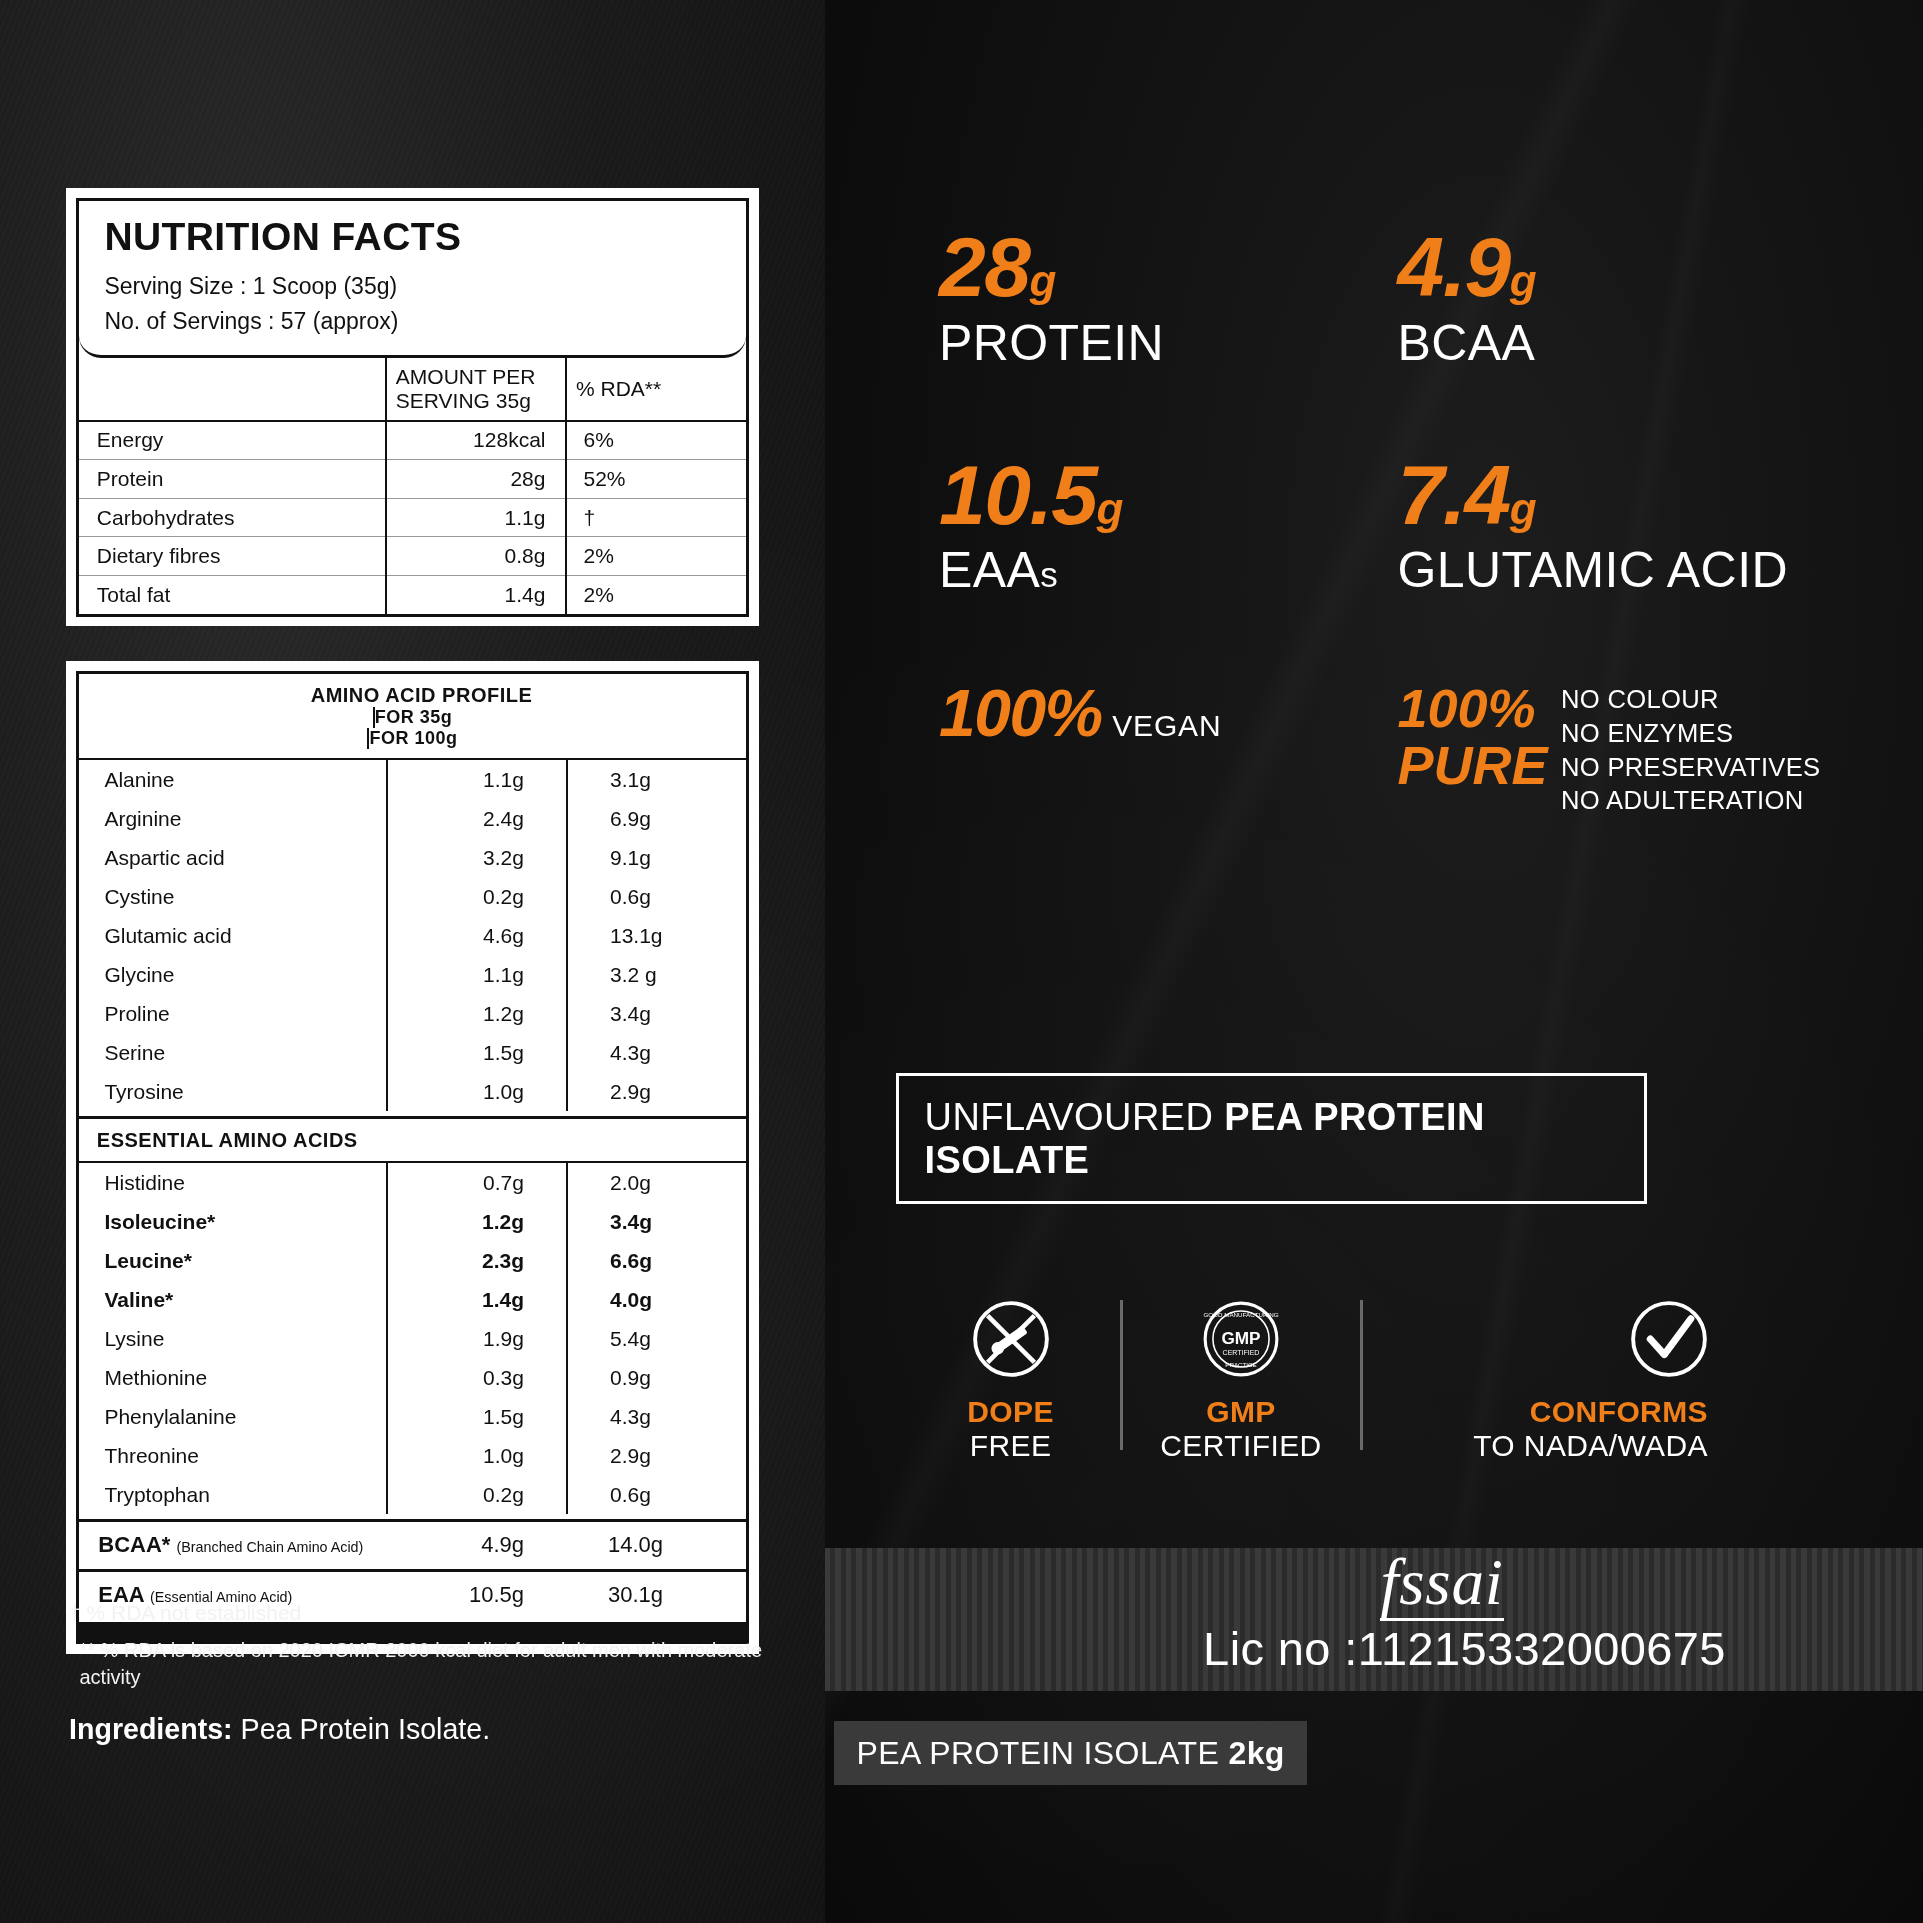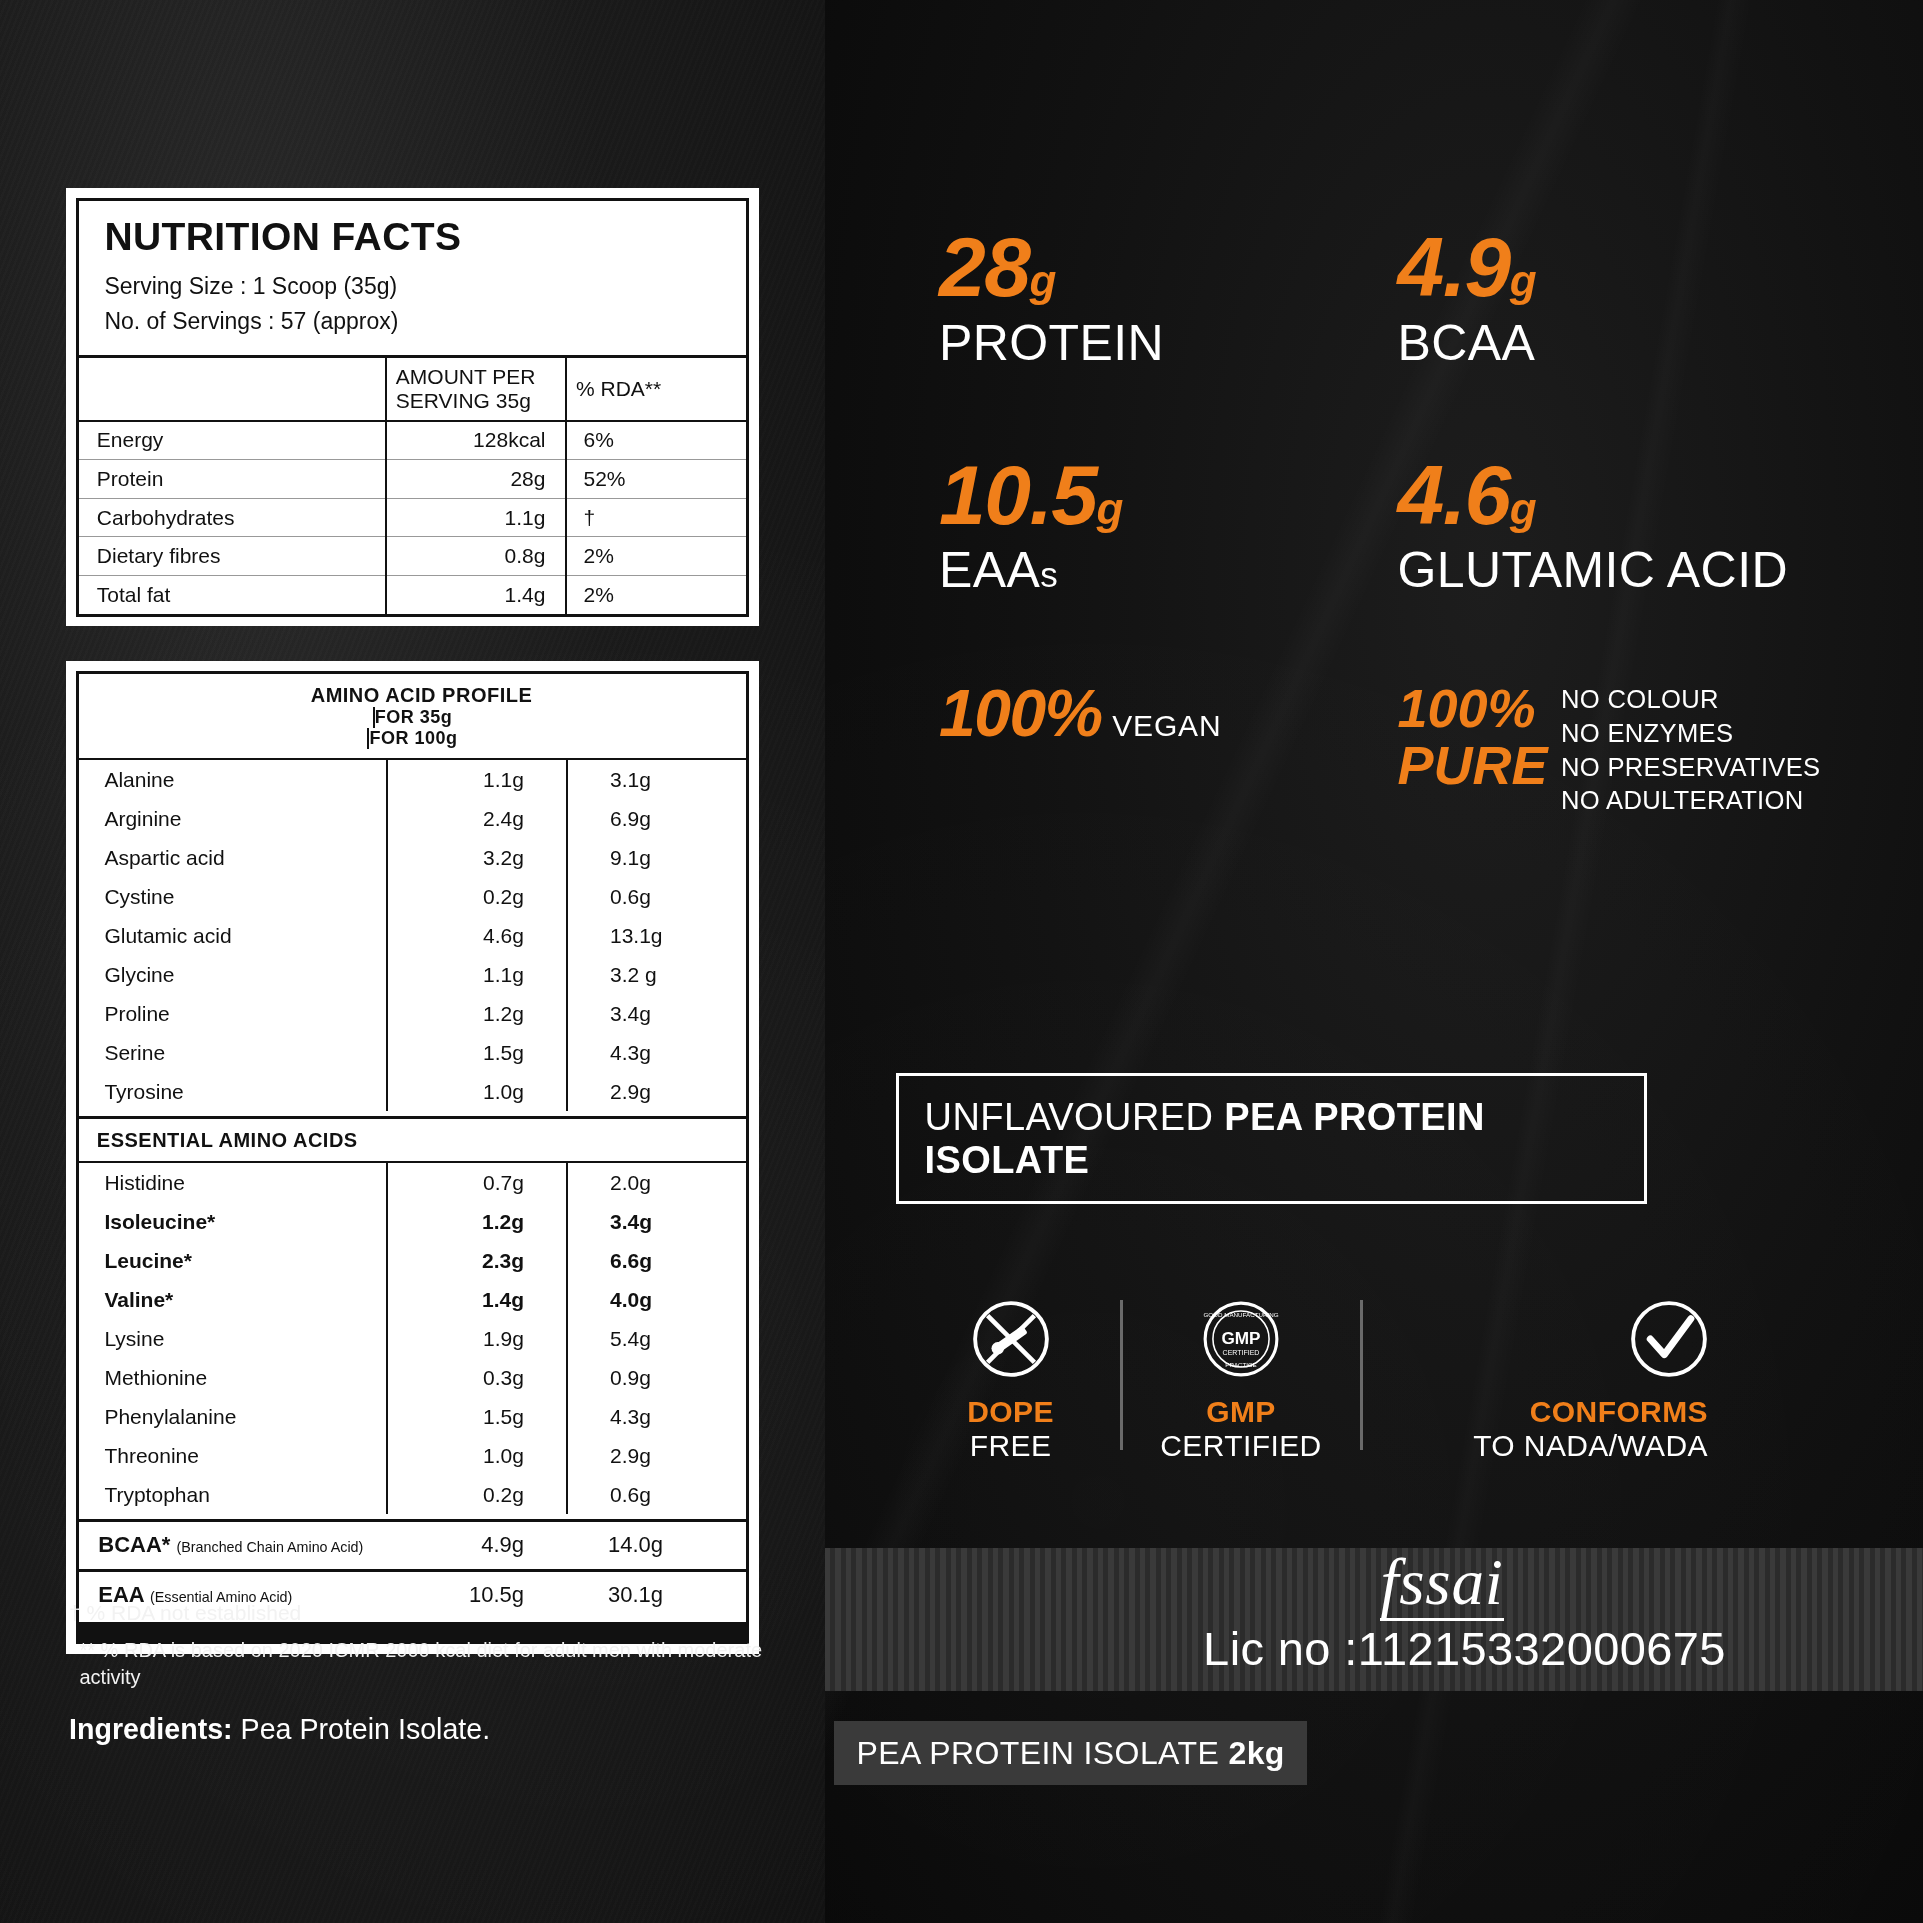--- a/index.html
+++ b/index.html
@@ -49,21 +49,21 @@
   
   .nf-card {
     position: absolute;
     left: 66px; top: 188px;
     width: 693px;
     background: #ffffff;
     padding: 9.8px;
     z-index: 3;
   }
   .nf-inner { border: 3.8px solid #111; }
-  .nf-head { padding: 16.5px 25.6px 15px 25.6px; border-bottom: 3.8px solid #111; }
+  .nf-head { padding: 16.5px 25.6px 15px 25.6px; border-bottom: 3.8px solid #111; border-radius: 22px; }
   .nf-title {
     font-size: 39px; font-weight: bold; letter-spacing: 0.4px;
     color: #111; line-height: 1.05; margin-bottom: 10.5px;
   }
   .nf-sub { font-size: 23px; color: #111; line-height: 1.55; font-weight: 500; }
 
   table.nf-table { width: 100%; border-collapse: collapse; border-radius: 13px; }
   table.nf-table td, table.nf-table th {
     font-size: 21px; color: #111; font-weight: normal;
     padding: 6.8px 9px; text-align: left;
@@ -399,21 +399,21 @@
         <div class="num"><span>4.9</span><span class="u">g</span></div>
         <div class="lbl">BCAA</div>
       </div>
     </div>
     <div class="stat-row">
       <div class="stat">
         <div class="num"><span>10.5</span><span class="u">g</span></div>
         <div class="lbl"><span>EAA</span><span class="sm">s</span></div>
       </div>
       <div class="stat">
-        <div class="num"><span>4.6</span><span class="u">g</span></div>
+        <div class="num"><span>7.4</span><span class="u">g</span></div>
         <div class="lbl">GLUTAMIC ACID</div>
       </div>
     </div>
     <div class="stat-row3">
       <div class="stat vegan">
         <div style="display:flex;align-items:baseline;">
           <div class="num">100%</div>
           <div class="after">VEGAN</div>
         </div>
       </div>

